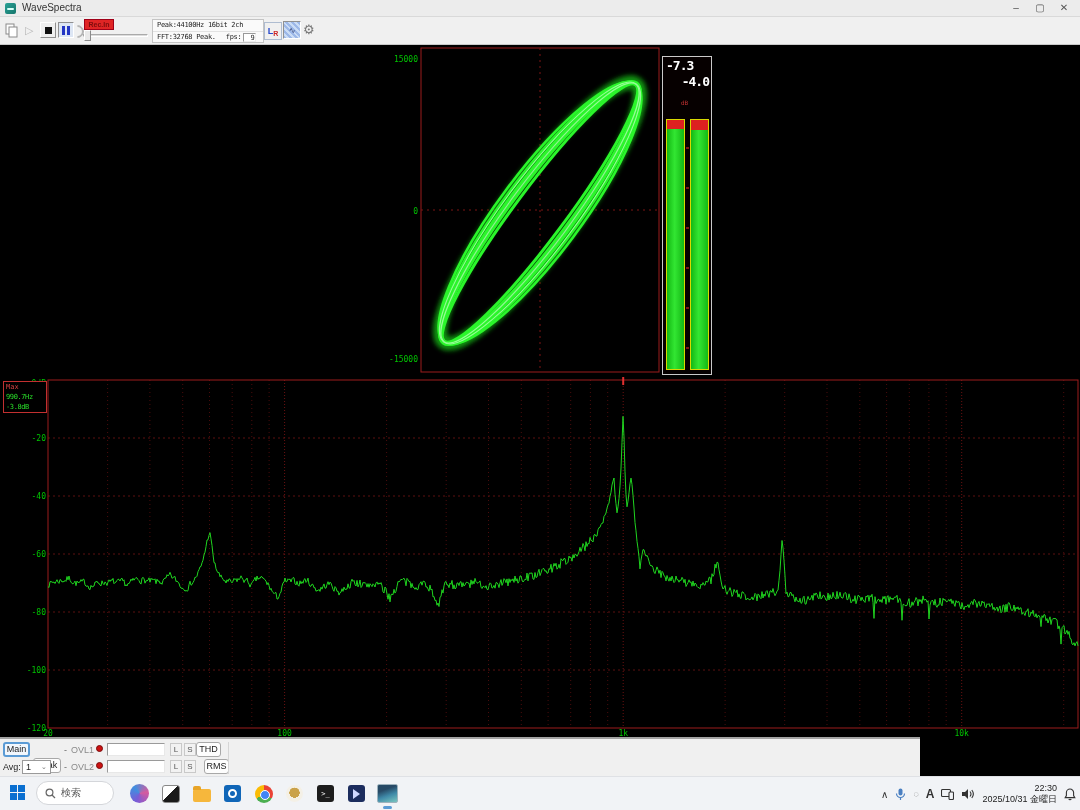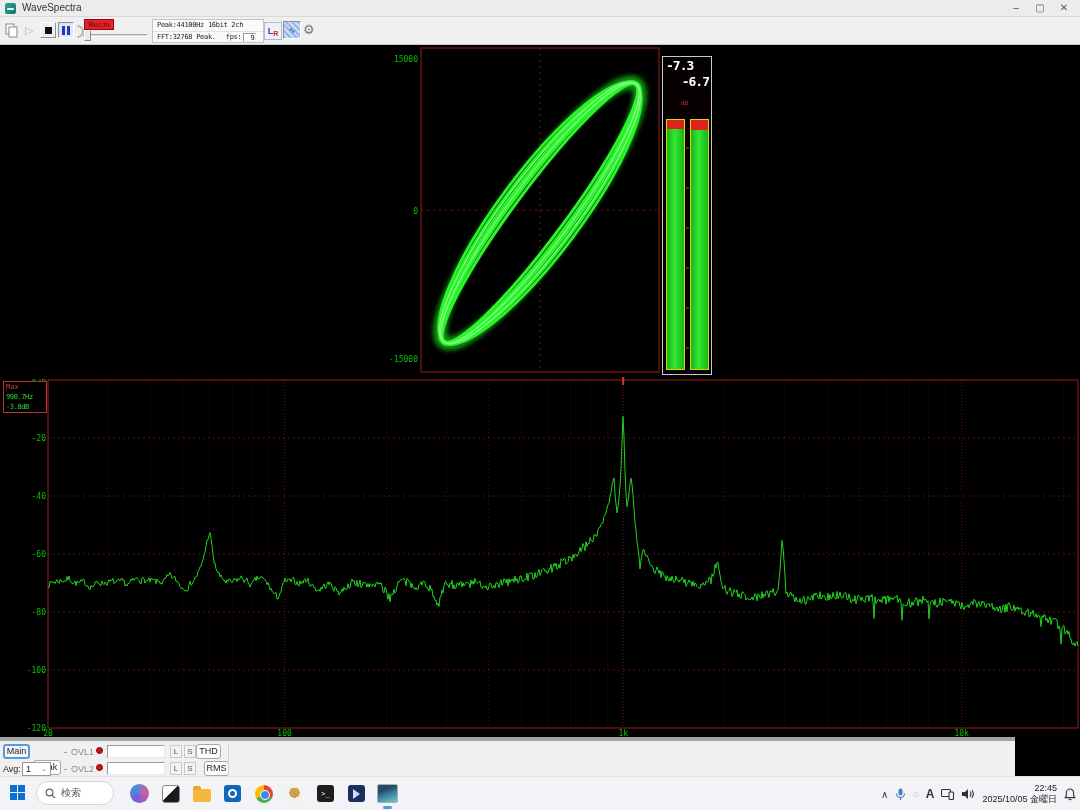--- a/index.html
+++ b/index.html
@@ -41,21 +41,21 @@
   .mcol .peakzone{position:absolute;left:0;top:0;width:100%;background:#dd2020}
   .mcol .level{position:absolute;left:0;bottom:0;width:100%;background:linear-gradient(90deg,#14b814,#32e632 45%,#14b814)}
   #meter-gap{position:absolute;left:23px;top:62px;width:3px;height:251px}
   .mtick{position:absolute;left:0;width:3px;height:2px;background:#7c1414}
   
   #max-box{left:3px;top:4px;width:44px;height:32px;border:1px solid #c23030;background:#000;box-sizing:border-box;
            font-family:"DejaVu Sans Mono",monospace;font-size:7px;line-height:10px;padding-left:2px}
   #max-box .t{color:#d04040}
   #max-box .v{color:#2adf2a;letter-spacing:-0.4px}
   
-  #controlbar{left:0;top:737px;width:1015px;height:39px;background:#f0f0f0;border-top:4px solid #a3a3a3;box-sizing:border-box;font-size:9px;color:#222}
+  #controlbar{left:0;top:737px;width:920px;height:39px;background:#f0f0f0;border-top:2px solid #a3a3a3;box-sizing:border-box;font-size:9px;color:#222}
   .cbtn{position:absolute;height:15px;background:#fdfdfd;border:1px solid #a8a8a8;border-radius:3px;text-align:center;line-height:13px;box-sizing:border-box;font-size:9px}
   .cbtn.focused{border:2px solid #5b9bd5;line-height:11px;background:#f2f7fd}
   .clabel{position:absolute;color:#8a8a8a;font-size:9px}
   .cdash{position:absolute;color:#666;font-size:9px}
   .led{position:absolute;width:7px;height:7px;border-radius:50%;background:#cc1212;border:1px solid #7a0a0a;box-sizing:border-box}
   .cinput{position:absolute;width:58px;height:13px;background:#fff;border:1px solid #9a9a9a;border-right-color:#e8e8e8;border-bottom-color:#e8e8e8;box-sizing:border-box}
   .ls{position:absolute;width:12px;height:13px;background:#f2f2f2;border:1px solid #c9c9c9;font-size:8px;color:#555;text-align:center;line-height:11px;box-sizing:border-box}
   .cdiv{position:absolute;top:3px;width:1px;height:32px;background:#d5d5d5}
   #avg-select{position:absolute;width:29px;height:14px;background:#fff;border:1px solid #9a9a9a;box-sizing:border-box;font-size:9px;display:flex;align-items:center}
   #avg-select .val{flex:1;padding-left:3px}
@@ -160,21 +160,21 @@
       </g>
       <g stroke="#a8ffa8" fill="none" opacity="0.85">
         <ellipse rx="160.5" ry="31" stroke-width="1.2"></ellipse>
         <ellipse rx="161" ry="36" stroke-width="1"></ellipse>
       </g>
     </g>
   </svg>
 
   <div id="meter-panel" class="abs">
     <div class="mnum" style="left:3px;top:1px">-7.3</div>
-    <div class="mnum" style="right:2px;top:17px">-6.7</div>
+    <div class="mnum" style="right:2px;top:17px">-4.0</div>
     <div id="meter-unit">dB</div>
     <div class="mcol" style="left:3px">
       <div class="peakzone" style="height:9px"></div>
       <div class="level" style="height:240px"></div>
     </div>
     <div class="mcol" style="left:27px">
       <div class="peakzone" style="height:10px"></div>
       <div class="level" style="height:239px"></div>
     </div>
     <div id="meter-gap">
@@ -330,21 +330,21 @@
     <span class="glyph" style="font-weight:bold;font-size:12px">A</span>
     <svg width="13" height="12" viewBox="0 0 13 12">
       <rect x="0.5" y="1.5" width="9" height="7" rx="1" fill="none" stroke="#333" stroke-width="1.1"></rect>
       <rect x="8" y="4" width="4.5" height="7.5" rx="1" fill="#f1f3f6" stroke="#333" stroke-width="1.1"></rect>
     </svg>
     <svg width="14" height="12" viewBox="0 0 14 12">
       <polygon points="1,4 4,4 7,1 7,11 4,8 1,8" fill="#333"></polygon>
       <path d="M9 3.5 a4 4 0 0 1 0 5 M10.8 2 a6.5 6.5 0 0 1 0 8" fill="none" stroke="#333" stroke-width="1.1"></path>
     </svg>
     <div id="clock">
-      <div>22:45</div>
-      <div>2025/10/05 金曜日</div>
+      <div>22:30</div>
+      <div>2025/10/31 金曜日</div>
     </div>
     <svg width="12" height="13" viewBox="0 0 12 13">
       <path d="M6 1 a3.6 3.6 0 0 1 3.6 3.6 v3 l1.2 2 H1.2 l1.2 -2 v-3 A3.6 3.6 0 0 1 6 1 Z" fill="none" stroke="#333" stroke-width="1.1"></path>
       <path d="M4.8 11 a1.3 1.3 0 0 0 2.4 0" fill="none" stroke="#333" stroke-width="1.1"></path>
     </svg>
   </div>
 </div>
 
 </body></html>

